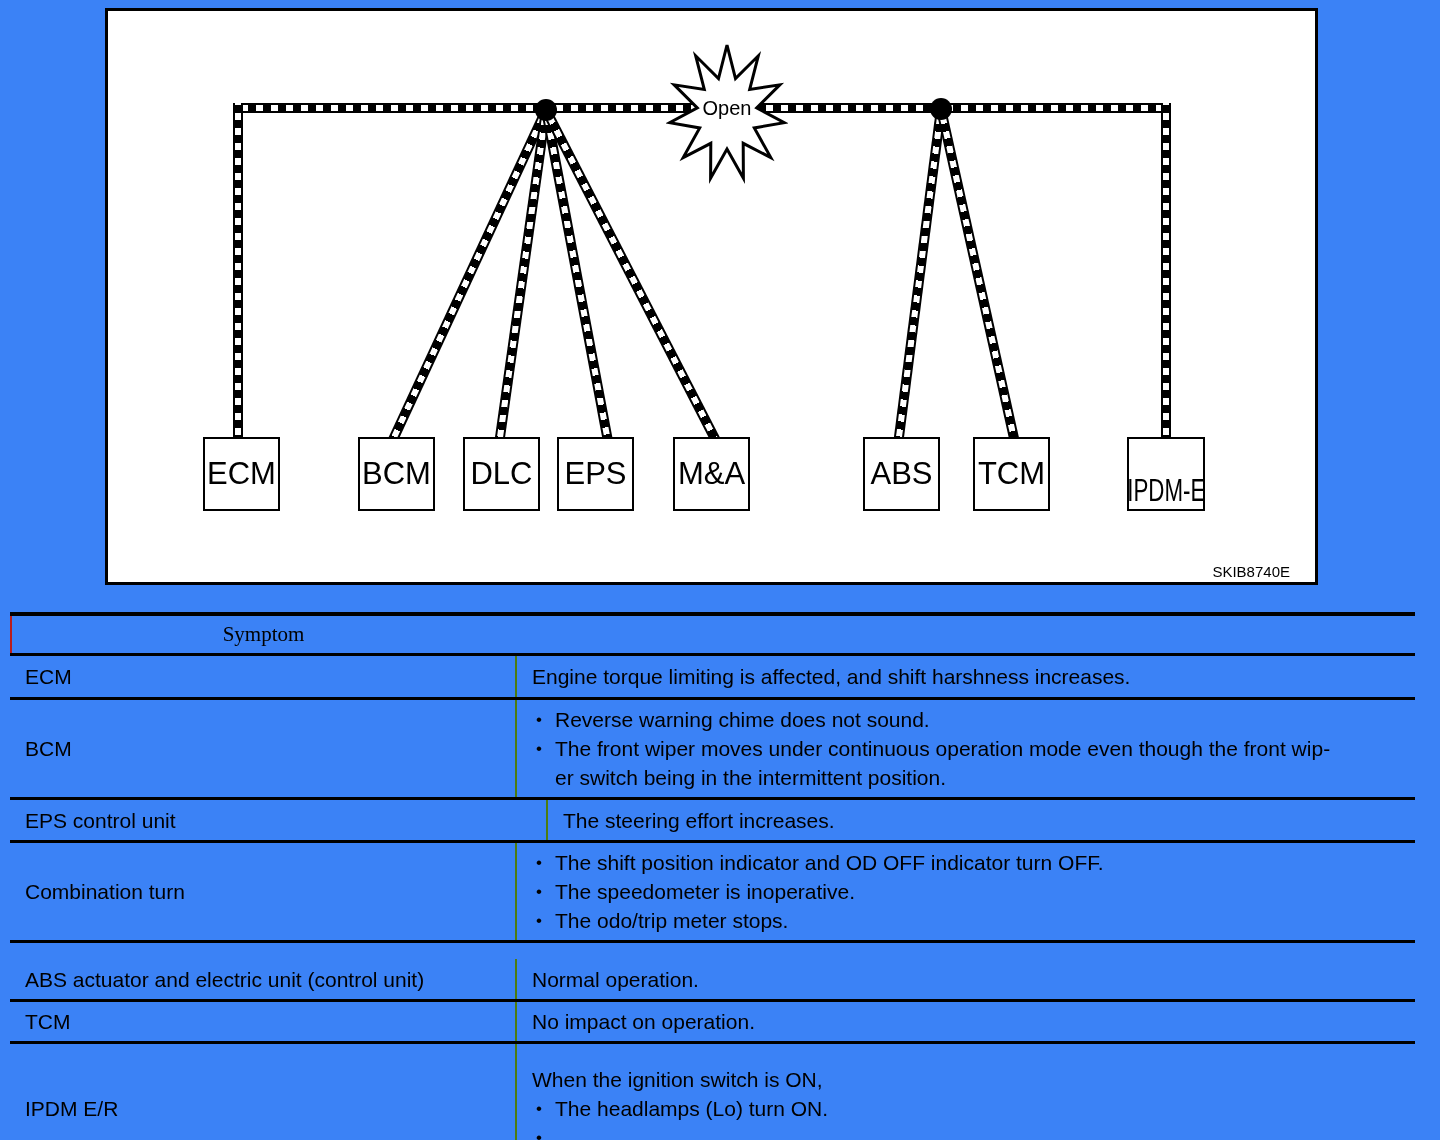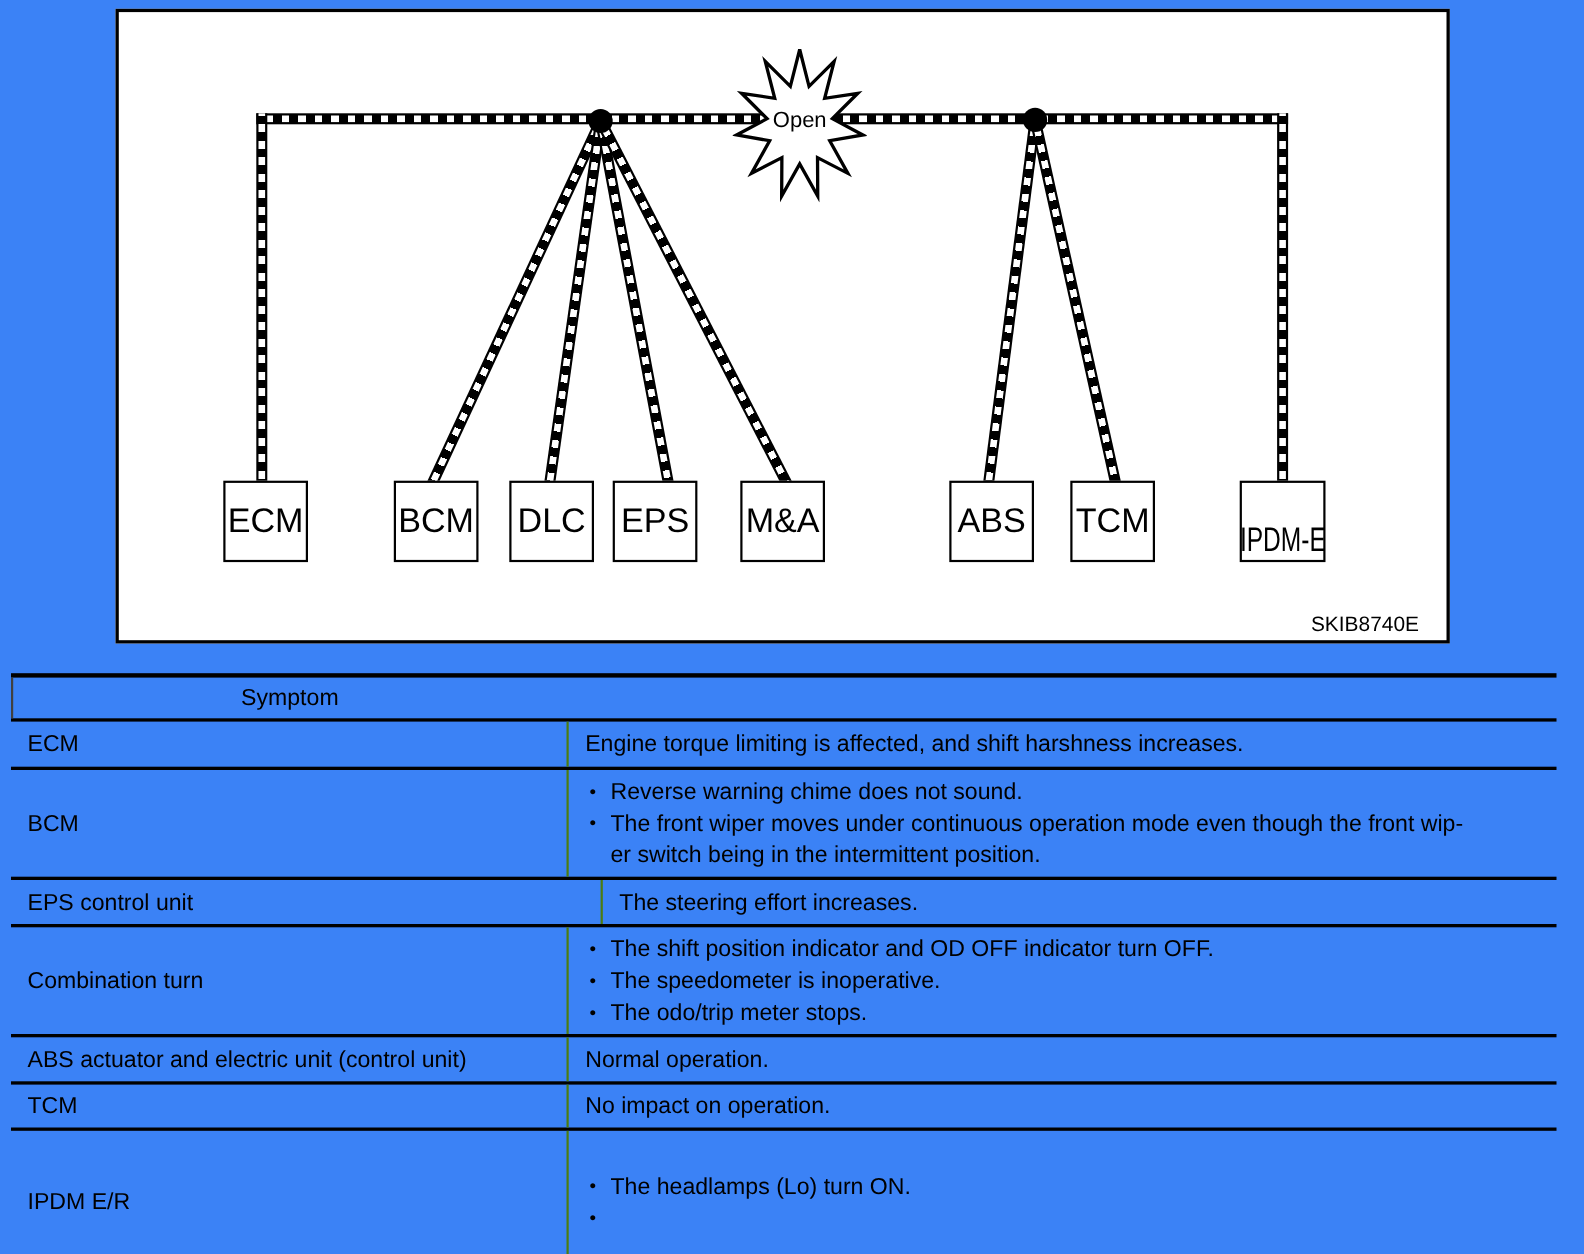--- a/index.html
+++ b/index.html
@@ -40,38 +40,38 @@
   .burst text{font-family:"Liberation Sans",sans-serif;font-size:20px;fill:#000;}
 
   .node{position:absolute;top:426px;width:77px;height:74px;border:2px solid #000;
         background:#fff;box-sizing:border-box;display:flex;align-items:center;
         justify-content:center;font-size:31px;z-index:5;}
   .node-ecm{left:95px;}  .node-bcm{left:250px;} .node-dlc{left:355px;}
   .node-eps{left:449px;} .node-ma{left:565px;}  .node-abs{left:755px;}
   .node-tcm{left:865px;} .node-ipdm{left:1019px;width:78px;align-items:flex-end;}
   .node-ipdm .nlabel{transform:scaleX(0.72);white-space:nowrap;}
 
-  .figcode{position:absolute;right:25px;bottom:2px;font-size:19px;letter-spacing:0px;z-index:6;}
+  .figcode{position:absolute;right:25px;bottom:2px;font-size:15px;letter-spacing:0px;z-index:6;}
 
   
   .utable{position:absolute;left:10px;top:612px;width:1405px;
           border-top:4px solid #000;border-bottom:5px solid #000;font-size:21px;line-height:29px;}
   .trow{display:grid;grid-template-columns:505px 1fr;border-bottom:3px solid #000;}
   .trow:last-child{border-bottom:none;}
   .thead{min-height:37px;}
   .thead .hcell{display:flex;align-items:center;justify-content:center;}
-  .thead .hcell.sym{border-left:2px solid #404040;}
+  .thead .hcell.sym{border-left:2px solid #b91c1c;font-family:Liberation Serif, serif;}
   .unit-cell{display:flex;align-items:center;padding-left:15px;box-sizing:border-box;}
   .sym-cell{border-left:2px solid #4d7c0f;display:flex;flex-direction:column;justify-content:center;
             padding:5px 8px 5px 15px;box-sizing:border-box;}
   .sym-item{display:flex;align-items:flex-start;}
   .sym-item .bullet{flex:none;width:19px;padding-left:4px;font-size:17px;}
   .sym-item .txt{white-space:pre-line;}
   .r1{min-height:41px;} .r2{min-height:81px;} .r3{min-height:40px;gap:31px;} .r4{min-height:84px;}
-  .r5{min-height:40px;} .r6{min-height:38px;} .r7{min-height:129px;}
+  .r5{min-height:40px;margin-top:16px;} .r6{min-height:38px;} .r7{min-height:129px;}
 </style>
 </head>
 <body>
 
 <div id="page">
 
   <div class="frame">
 
     <div class="busline bus-h"></div>
     <div class="busline-v bus-left"></div>
@@ -185,20 +185,23 @@
           <div class="sym-cell">
             <div class="sym-item">
               <span class="txt">No impact on operation.</span>
             </div>
           </div>
         </div>
         <div class="trow r7">
           <div class="unit-cell">IPDM E/R</div>
           <div class="sym-cell">
             <div class="sym-item">
+              <span class="txt">When the ignition switch is ON,</span>
+            </div>
+            <div class="sym-item">
               <span class="bullet">•</span>
               <span class="txt">The headlamps (Lo) turn ON.</span>
             </div>
             <div class="sym-item">
               <span class="bullet">•</span>
             </div>
           </div>
         </div>
       </div>
   </div>

